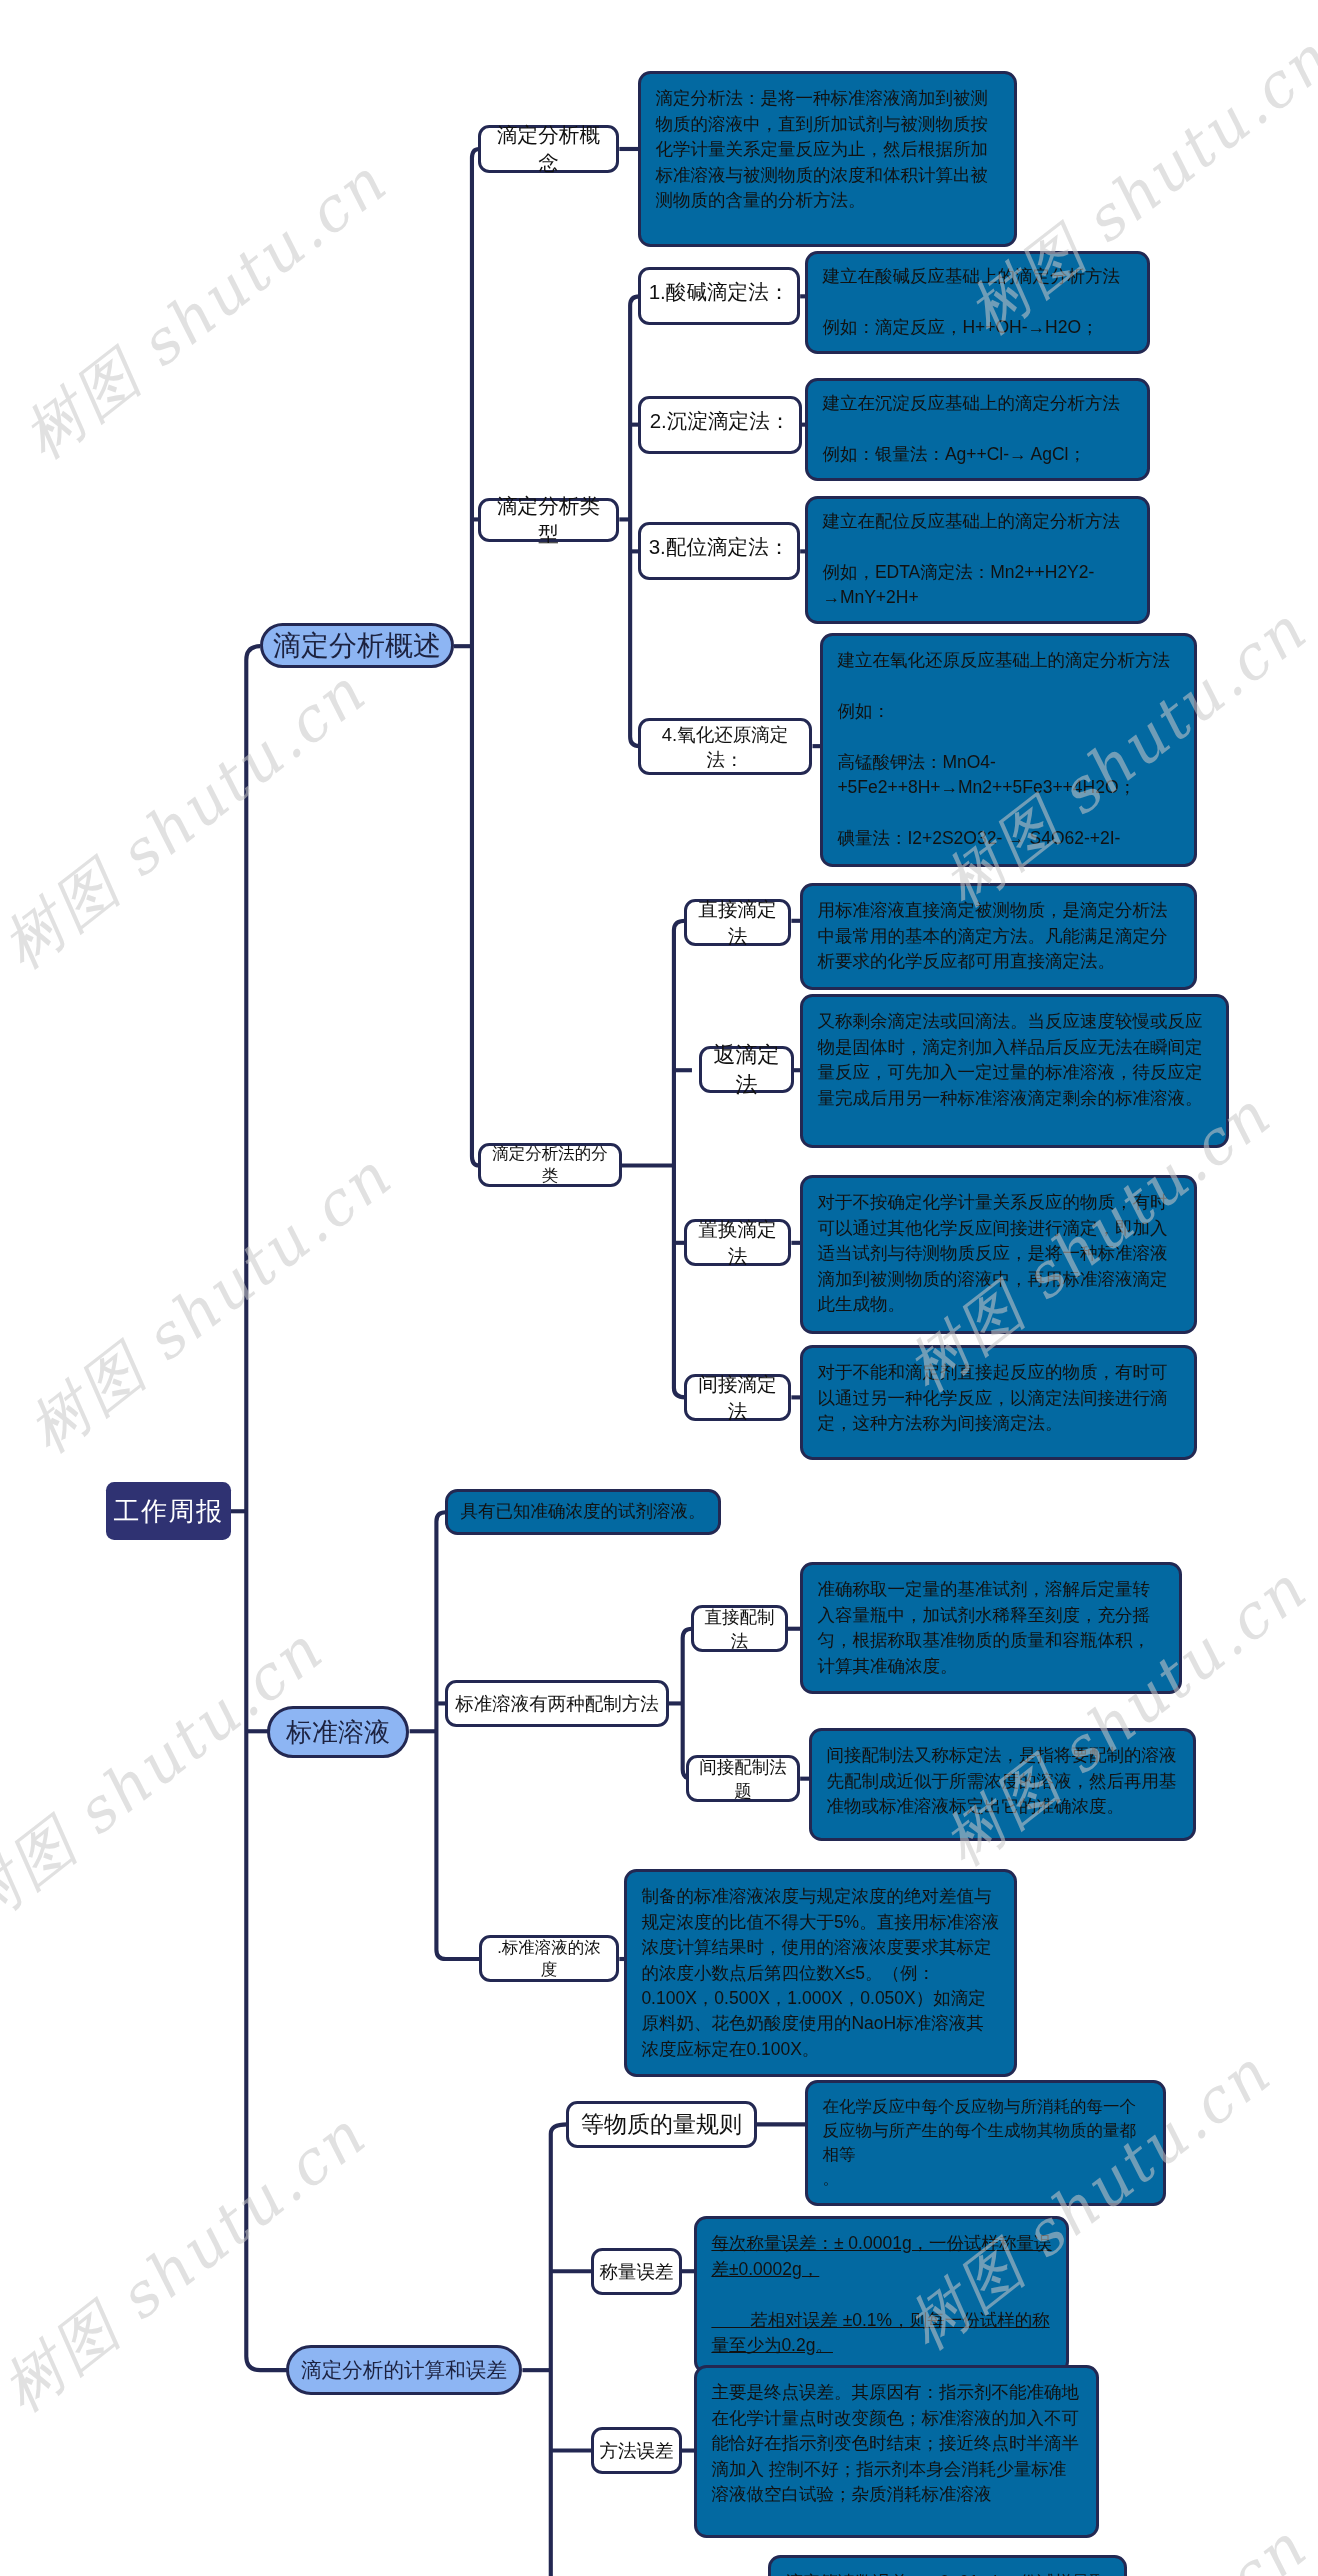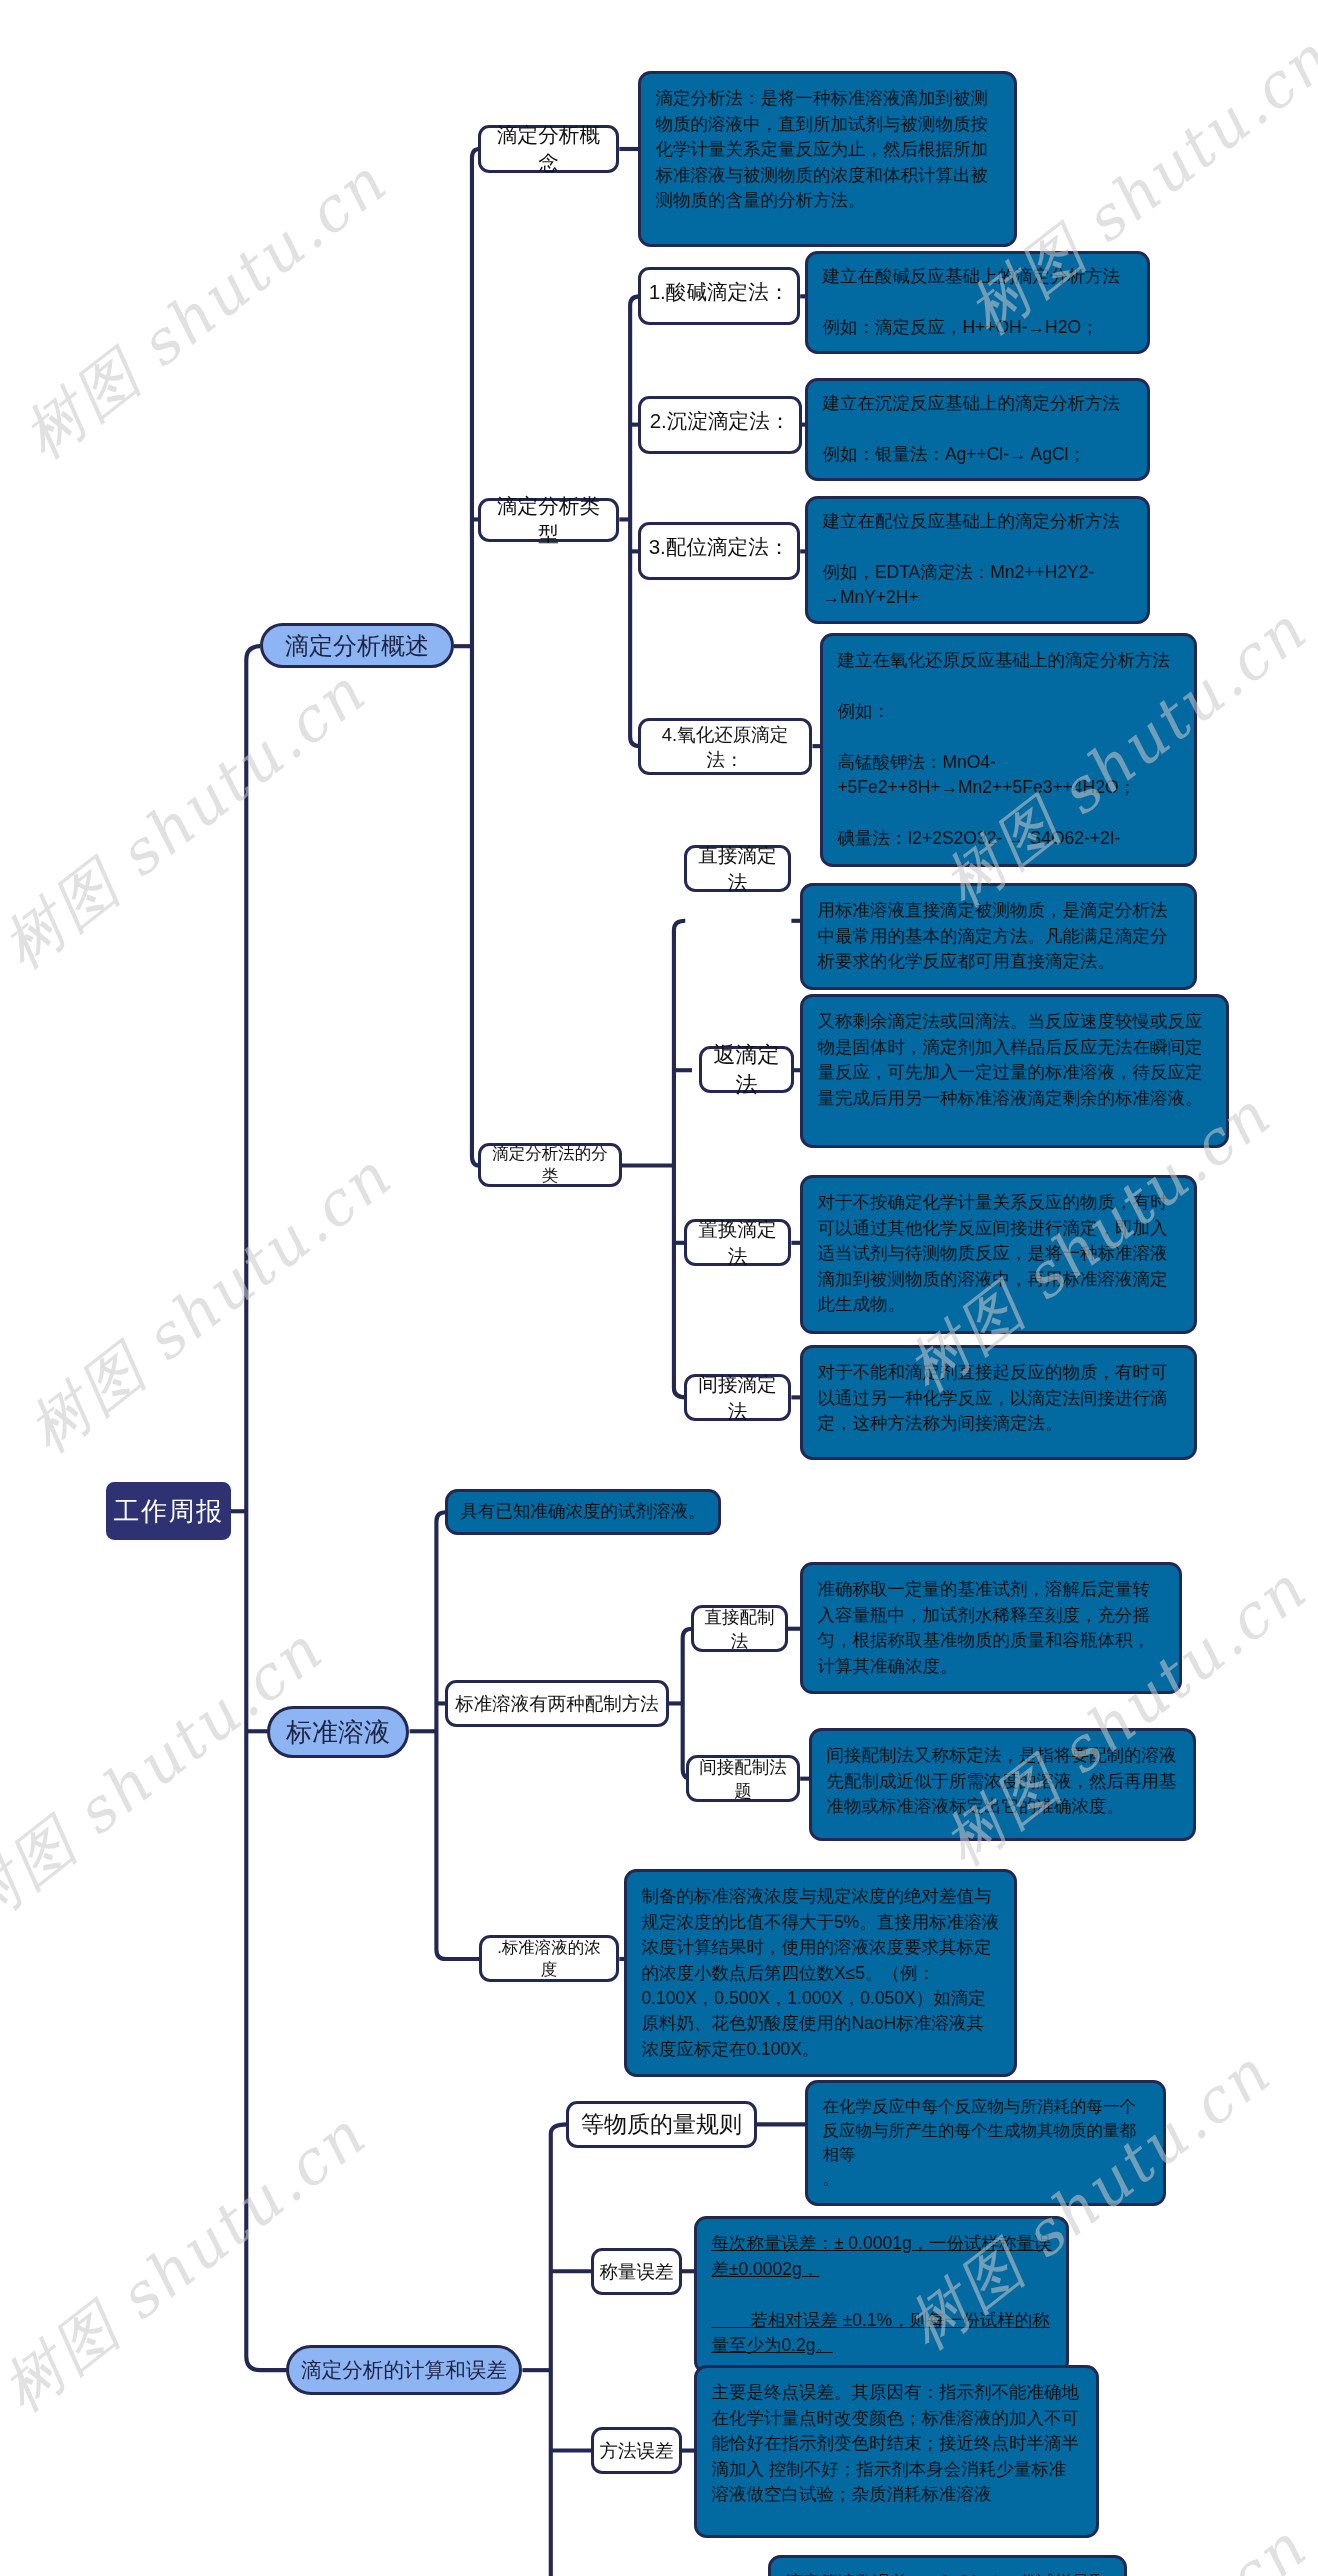--- a/index.html
+++ b/index.html
@@ -70,21 +70,21 @@
     <path d="M1069 4408 H1150"></path>
     <path d="M1069 4756 H1150"></path>
     <path d="M1468 4123 H1565"></path>
     <path d="M1314 4408 H1350"></path>
     <path d="M1314 4756 H1350"></path>
     <path d="M1475 5108 H1493"></path>
   </svg>
 
   <div class="node node-root" style="left:106px;top:1482px;width:125px;height:58px;">工作周报</div>
 
-  <div class="node node-branch" style="left:260px;top:623px;width:194px;height:45px;font-size:24px;">滴定分析概述</div>
+  <div class="node node-branch" style="left:260px;top:623px;width:194px;height:45px;font-size:28px;">滴定分析概述</div>
   <div class="node node-branch" style="left:267px;top:1706px;width:142px;height:52px;font-size:26px;">标准溶液</div>
   <div class="node node-branch" style="left:286px;top:2345px;width:236px;height:50px;font-size:20.6px;">滴定分析的计算和误差</div>
 
   <div class="node node-label" style="left:478px;top:125px;width:141px;height:48px;font-size:20.6px;">滴定分析概念</div>
   <div class="node-box" style="left:638px;top:71px;width:379px;min-height:176px;">滴定分析法：是将一种标准溶液滴加到被测物质的溶液中，直到所加试剂与被测物质按化学计量关系定量反应为止，然后根据所加标准溶液与被测物质的浓度和体积计算出被测物质的含量的分析方法。</div>
 
   <div class="node node-label" style="left:478px;top:498px;width:141px;height:44px;font-size:20.6px;">滴定分析类型</div>
 
   <div class="node node-label tall" style="left:638px;top:267px;width:162px;height:58px;font-size:20.6px;">1.酸碱滴定法：</div>
   <div class="node-box" style="left:805px;top:251px;width:345px;min-height:94px;padding:10.3px 14.4px;">建立在酸碱反应基础上的滴定分析方法
@@ -105,21 +105,21 @@
   <div class="node-box" style="left:820px;top:633px;width:377px;min-height:221px;">建立在氧化还原反应基础上的滴定分析方法
 
 例如：
 
 高锰酸钾法：MnO4-+5Fe2++8H+→Mn2++5Fe3++4H2O；
 
 碘量法：I2+2S2O32- → S4O62-+2I-</div>
 
   <div class="node node-label" style="left:478px;top:1143px;width:144px;height:44px;font-size:16.5px;">滴定分析法的分类</div>
 
-  <div class="node node-label" style="left:684px;top:845px;width:107px;height:47px;font-size:19.6px;padding:0 3px;">直接滴定法</div>
+  <div class="node node-label" style="left:684px;top:899px;width:107px;height:47px;font-size:19.6px;padding:0 3px;">直接滴定法</div>
   <div class="node-box" style="left:800px;top:883px;width:397px;min-height:99px;">用标准溶液直接滴定被测物质，是滴定分析法中最常用的基本的滴定方法。凡能满足滴定分析要求的化学反应都可用直接滴定法。</div>
 
   <div class="node node-label" style="left:699px;top:1046px;width:95px;height:47px;font-size:22px;padding:0 4.1px;">返滴定法</div>
   <div class="node-box" style="left:800px;top:994px;width:429px;min-height:154px;">又称剩余滴定法或回滴法。当反应速度较慢或反应物是固体时，滴定剂加入样品后反应无法在瞬间定量反应，可先加入一定过量的标准溶液，待反应定量完成后用另一种标准溶液滴定剩余的标准溶液。</div>
 
   <div class="node node-label" style="left:684px;top:1219px;width:107px;height:47px;font-size:19.6px;padding:0 4.1px;">置换滴定法</div>
   <div class="node-box" style="left:800px;top:1175px;width:397px;min-height:159px;">对于不按确定化学计量关系反应的物质，有时可以通过其他化学反应间接进行滴定，即加入适当试剂与待测物质反应，是将一种标准溶液滴加到被测物质的溶液中，再用标准溶液滴定此生成物。</div>
 
   <div class="node node-label" style="left:684px;top:1374px;width:107px;height:47px;font-size:19.6px;padding:0 4.1px;">间接滴定法</div>
   <div class="node-box" style="left:800px;top:1345px;width:397px;min-height:115px;">对于不能和滴定剂直接起反应的物质，有时可以通过另一种化学反应，以滴定法间接进行滴定，这种方法称为间接滴定法。</div>

